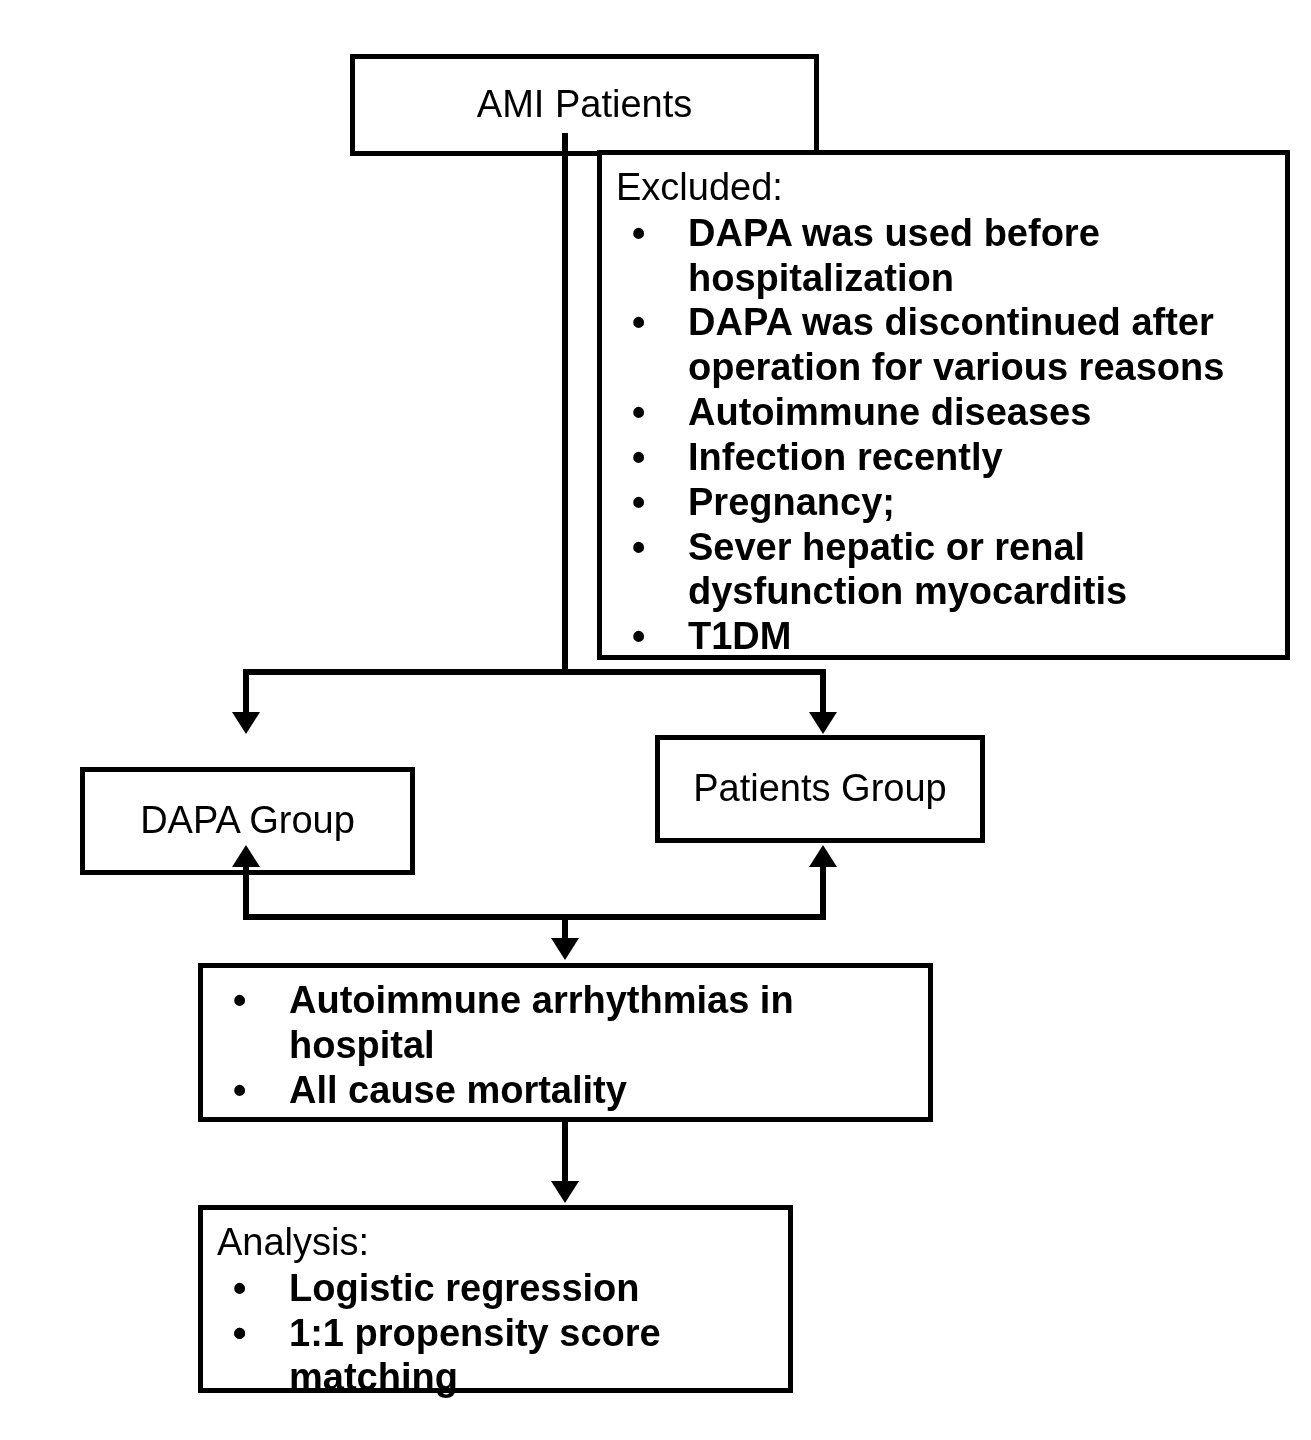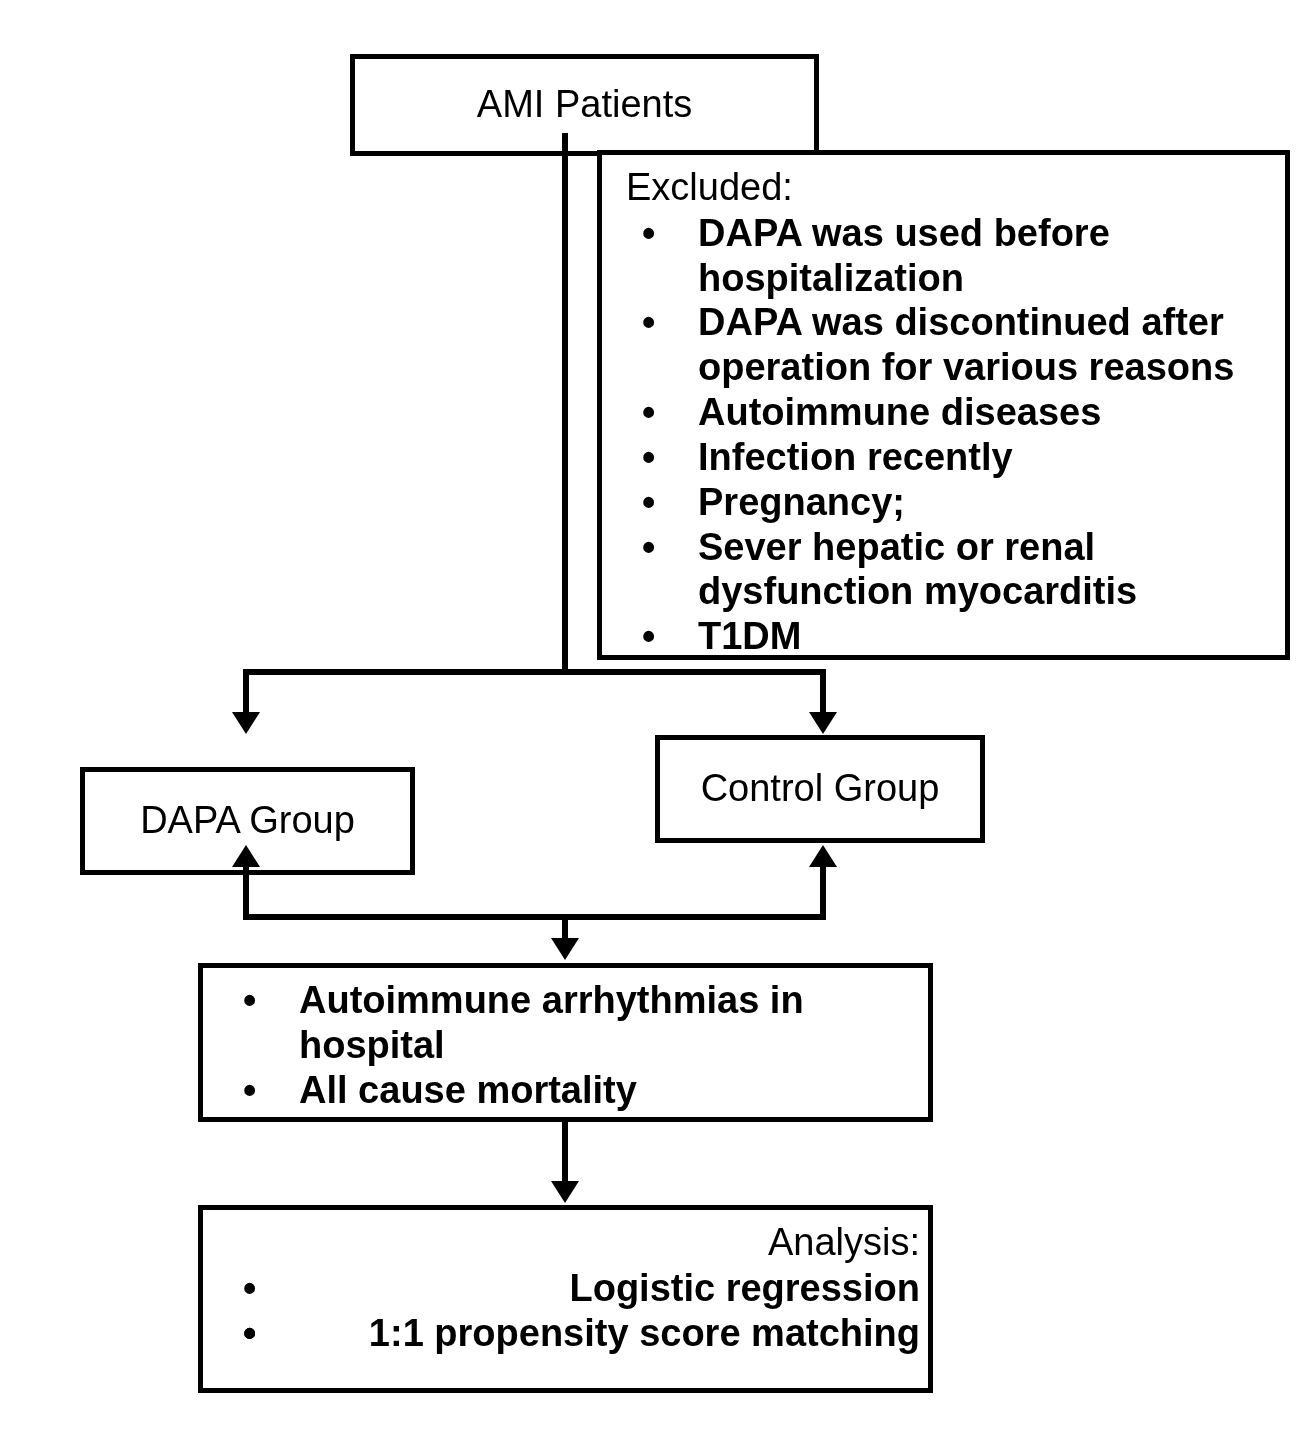--- a/index.html
+++ b/index.html
@@ -35,21 +35,21 @@
   .node-title {
     font-size: 38px;
     font-weight: normal;
     line-height: 1.1;
     color: #000000;
     white-space: nowrap;
   }
 
   
   .list-node {
-    padding: 10px 8px 8px 24px;
+    padding: 10px 8px 8px 14px;
   }
   .list-header {
     font-size: 38px;
     font-weight: normal;
     line-height: 1.18;
     color: #000000;
     margin-bottom: 1px;
   }
   .bullet-list {
     list-style: none;
@@ -143,21 +143,21 @@
   <div class="arrow-down" style="left:232px; top:712px;"></div>
 
   <div class="conn vline" style="left:820px; top:669px; height:46px;"></div>
   <div class="arrow-down" style="left:809px; top:712px;"></div>
 
   <div class="node node-center" style="left:80px; top:767px; width:335px; height:108px;">
     <div class="node-title">DAPA Group</div>
   </div>
 
   <div class="node node-center" style="left:655px; top:735px; width:330px; height:108px;">
-    <div class="node-title">Control Group</div>
+    <div class="node-title">Patients Group</div>
   </div>
 
   <div class="conn hline" style="left:243px; top:914px; width:583px;"></div>
 
   <div class="conn vline" style="left:243px; top:866px; height:52px;"></div>
   <div class="arrow-up" style="left:232px; top:845px;"></div>
 
   <div class="conn vline" style="left:820px; top:866px; height:52px;"></div>
   <div class="arrow-up" style="left:809px; top:845px;"></div>
 
@@ -173,21 +173,21 @@
       <li class="bullet-item">
         <span class="dot">•</span>
         <span>All cause mortality</span>
       </li>
     </ul>
   </div>
 
   <div class="conn vline" style="left:562px; top:1122px; height:61px;"></div>
   <div class="arrow-down" style="left:551px; top:1181px;"></div>
 
-  <div class="node list-node" style="left:198px; top:1205px; width:735px; height:188px;text-align:right;">
+  <div class="node list-node" style="left:198px; top:1205px; width:595px; height:188px;">
     <div class="list-header">Analysis:</div>
     <ul class="bullet-list">
       <li class="bullet-item">
         <span class="dot">•</span>
         <span>Logistic regression</span>
       </li>
       <li class="bullet-item">
         <span class="dot">•</span>
       </li>
       <li class="bullet-item">

